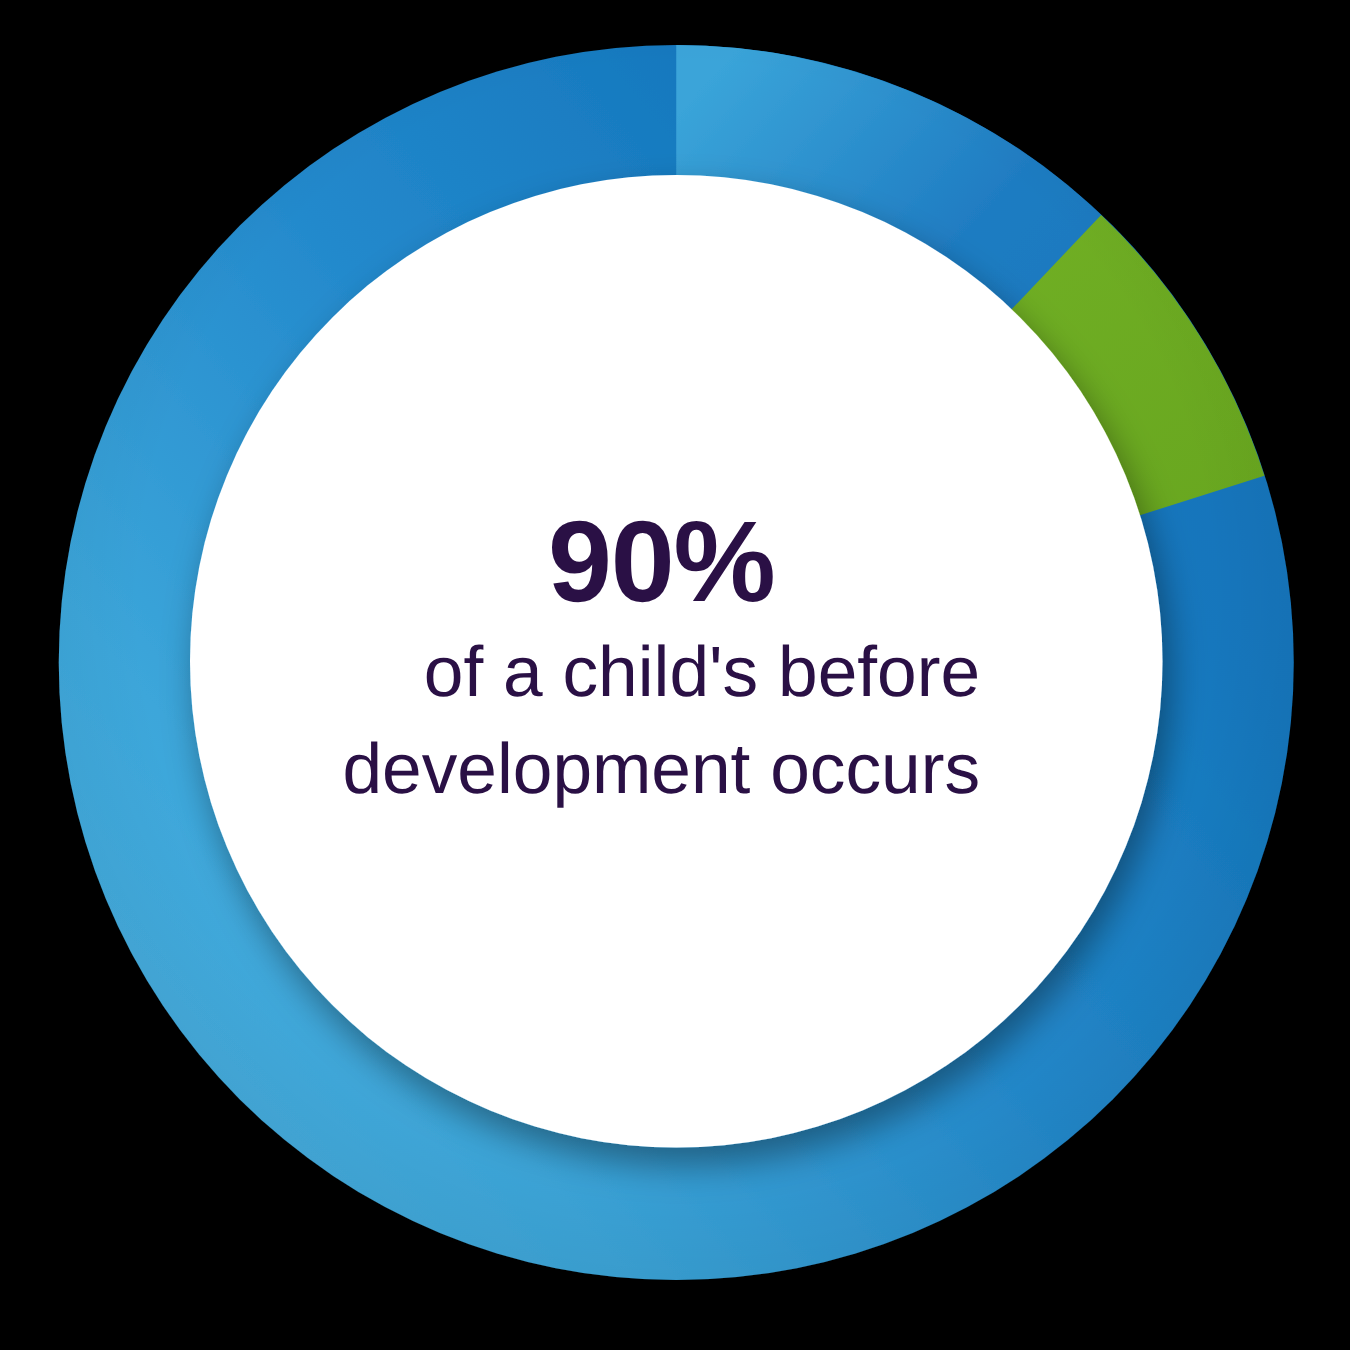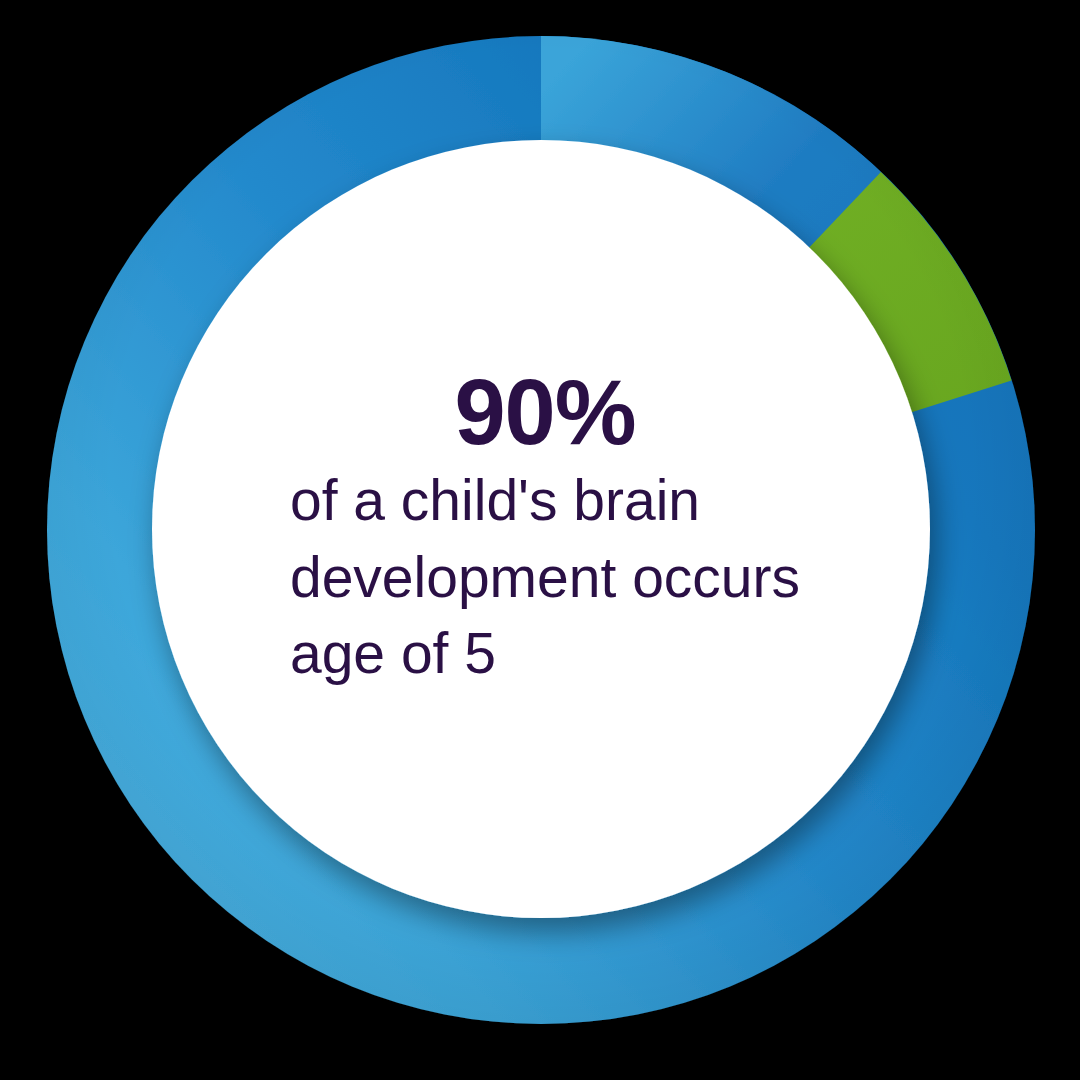--- a/index.html
+++ b/index.html
@@ -22,30 +22,30 @@
   .donut-svg {
     position: absolute;
     left: 0;
     top: 0;
     width: 1080px;
     height: 1080px;
     display: block;
   }
   .center-text {
     position: absolute;
-    left: 156px;
+    left: 140px;
     top: 140px;
     width: 778px;
     height: 778px;
     border-radius: 50%;
     display: flex;
     flex-direction: column;
     align-items: center;
     justify-content: center;
-    text-align: left;
+    text-align: right;
     pointer-events: none;
   }
   .stat-big {
     font-family: "Liberation Sans", sans-serif;
     font-size: 92px;
     font-weight: 700;
     line-height: 1.0;
     letter-spacing: -1px;
     color: #2a1045;
     margin: 0 0 4px 0;
@@ -107,19 +107,18 @@
     <path d="M 541 530 L 880.9 172.0 A 494 494 0 0 1 1011.5 380.6 Z" fill="url(#greenGrad)"></path>
 
     <circle cx="541" cy="530" r="494" fill="url(#ringShade)"></circle>
 
     <circle cx="541" cy="529" r="389" fill="#ffffff" filter="url(#innerShadow)"></circle>
   </svg>
 
   <div class="center-text">
     <div class="stat-big">90%</div>
     <div class="stat-lines">
-      <span class="stat-line">of a child's brain</span>
+      <span class="stat-line">of a child's before</span>
       <span class="stat-line">development occurs</span>
-      <span class="stat-line">age of 5</span>
     </div>
   </div>
 
 </div>
 
 </body></html>

